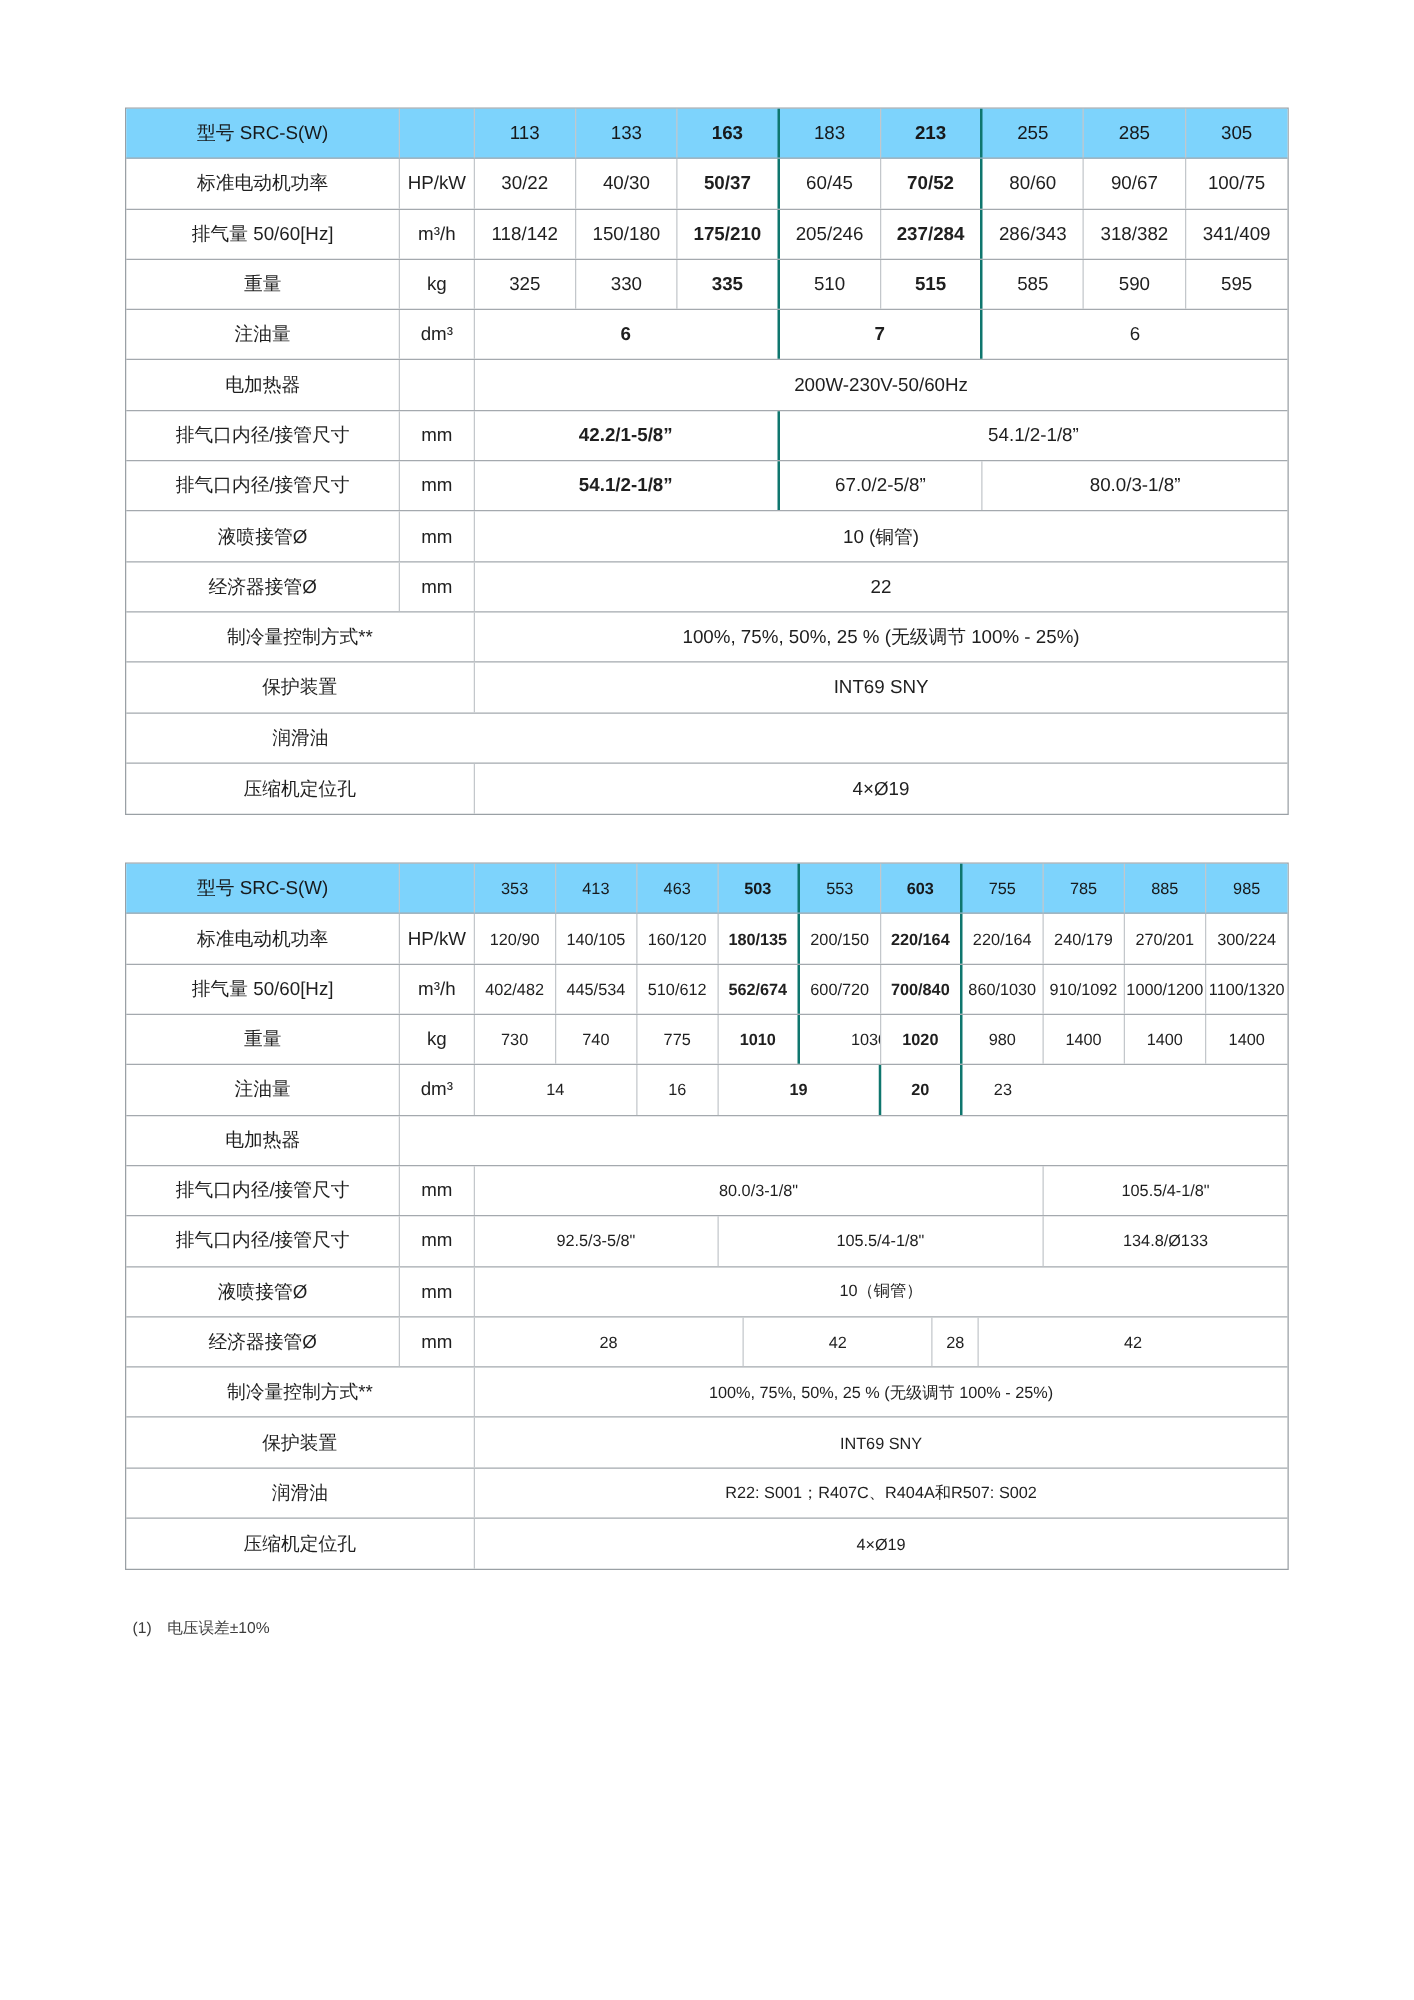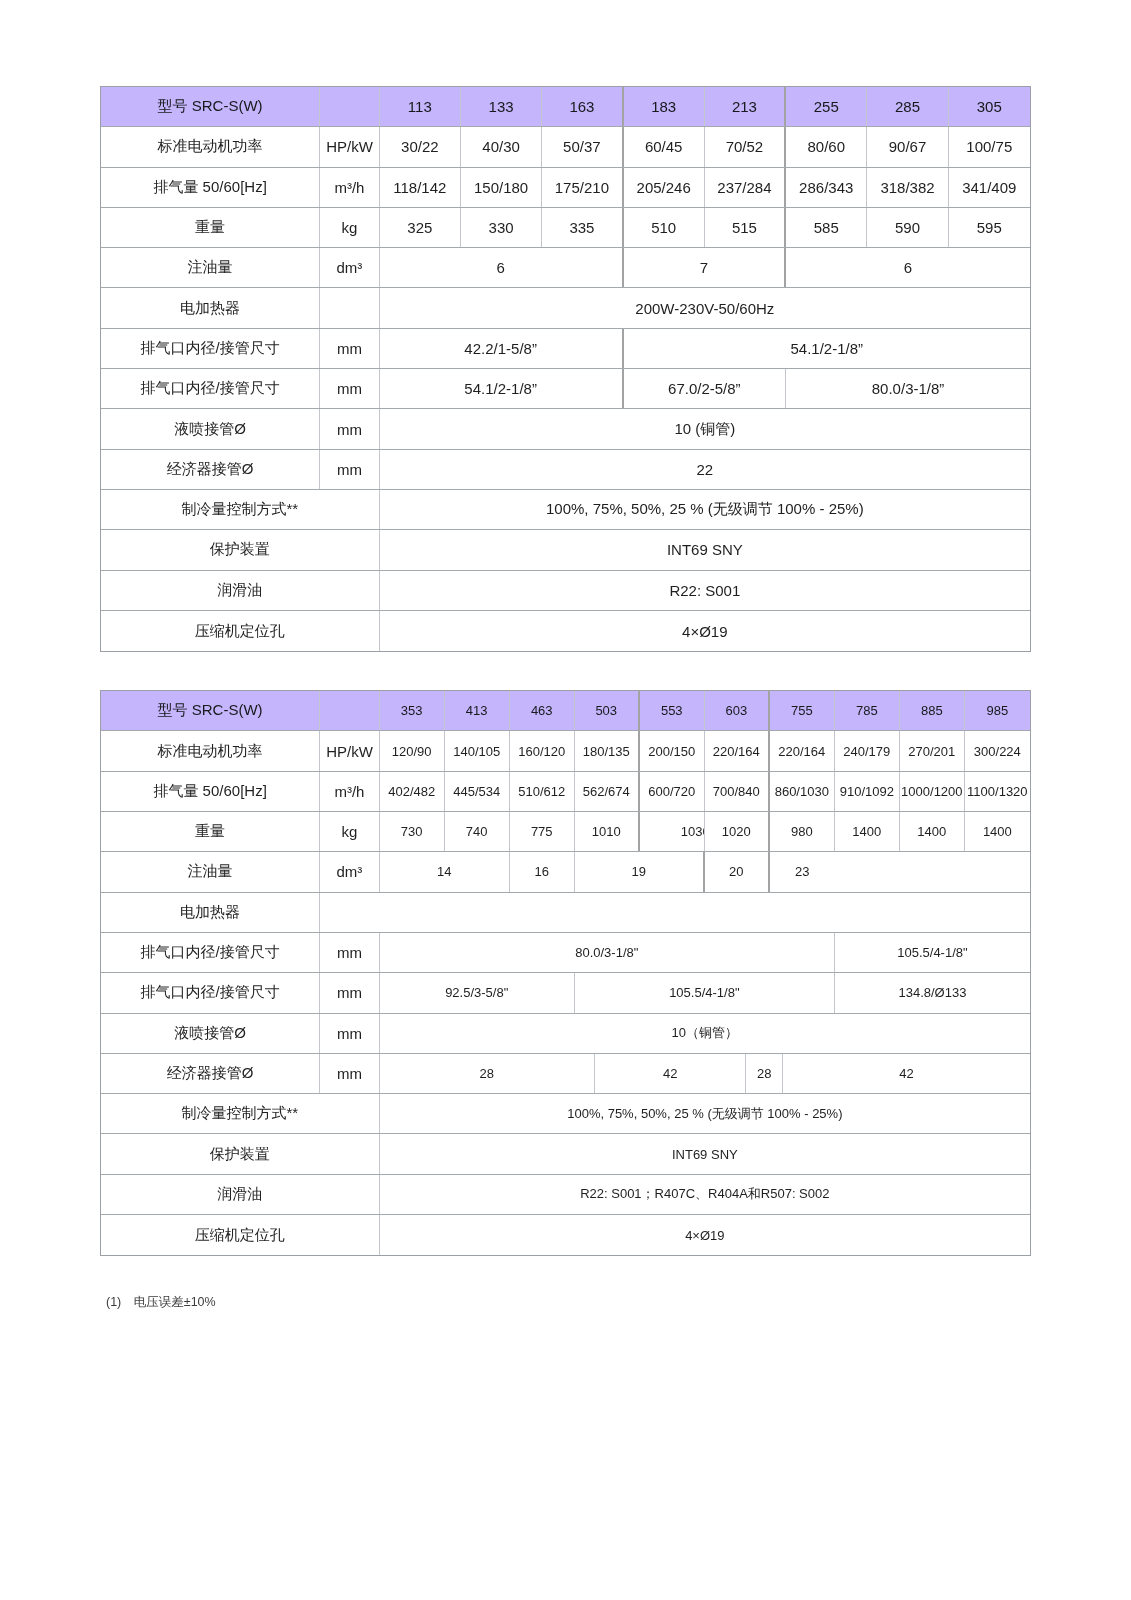--- a/index.html
+++ b/index.html
@@ -23,34 +23,34 @@
     border: 1px solid #9aa0a5;
     margin-bottom: 38px;
   }
   .trow {
     display: flex;
     align-items: stretch;
     min-height: 40.3px;
     border-bottom: 1px solid #a4a9ae;
   }
   .trow:last-child { border-bottom: none; }
-  .trow.header-row { background: #c4b5fd; }
+  .trow.header-row { background: #7dd3fc; }
   .tcell {
     display: flex;
     align-items: center;
     justify-content: center;
     text-align: center;
     font-size: 15px;
     border-right: 1px solid #c3c7cb;
     padding: 2px 1px;
     white-space: nowrap;
     overflow: hidden;
   }
   .tcell:last-child { border-right: none; }
-  .tcell.hr { border-right: 2px solid #a3a3a3; }
+  .tcell.hr { border-right: 2px solid #0f766e; font-weight: bold; }
   .t2 .tcell.data-cell { font-size: 13px; }
   .t2 .tcell.label-cell, .t2 .tcell.unit-cell { font-size: 15px; }
   .header-row .tcell { font-size: 15px; color: #17191b; }
   .footnote {
     margin: 36px 0 0 6px;
     font-size: 12.5px;
     color: #3c3c3c;
   }
 </style>
 </head>
@@ -144,21 +144,20 @@
       <div class="trow">
         <div class="tcell label-cell" style="width: 30%; flex: 0 0 30%;">制冷量控制方式**</div>
         <div class="tcell data-cell" style="width: 70%; flex: 0 0 70%;">100%, 75%, 50%, 25 % (无级调节 100% - 25%)</div>
       </div>
       <div class="trow">
         <div class="tcell label-cell" style="width: 30%; flex: 0 0 30%;">保护装置</div>
         <div class="tcell data-cell" style="width: 70%; flex: 0 0 70%;">INT69 SNY</div>
       </div>
       <div class="trow">
         <div class="tcell label-cell" style="width: 30%; flex: 0 0 30%;">润滑油</div>
-        <div class="tcell data-cell" style="width: 70%; flex: 0 0 70%;">R22: S001</div>
       </div>
       <div class="trow">
         <div class="tcell label-cell" style="width: 30%; flex: 0 0 30%;">压缩机定位孔</div>
         <div class="tcell data-cell" style="width: 70%; flex: 0 0 70%;">4×Ø19</div>
       </div>
     </div>
   <div class="spec-table t2">
       <div class="trow header-row">
         <div class="tcell label-cell" style="width: 23.6%; flex: 0 0 23.6%;">型号 SRC-S(W)</div>
         <div class="tcell unit-cell" style="width: 6.4%; flex: 0 0 6.4%;"></div>

